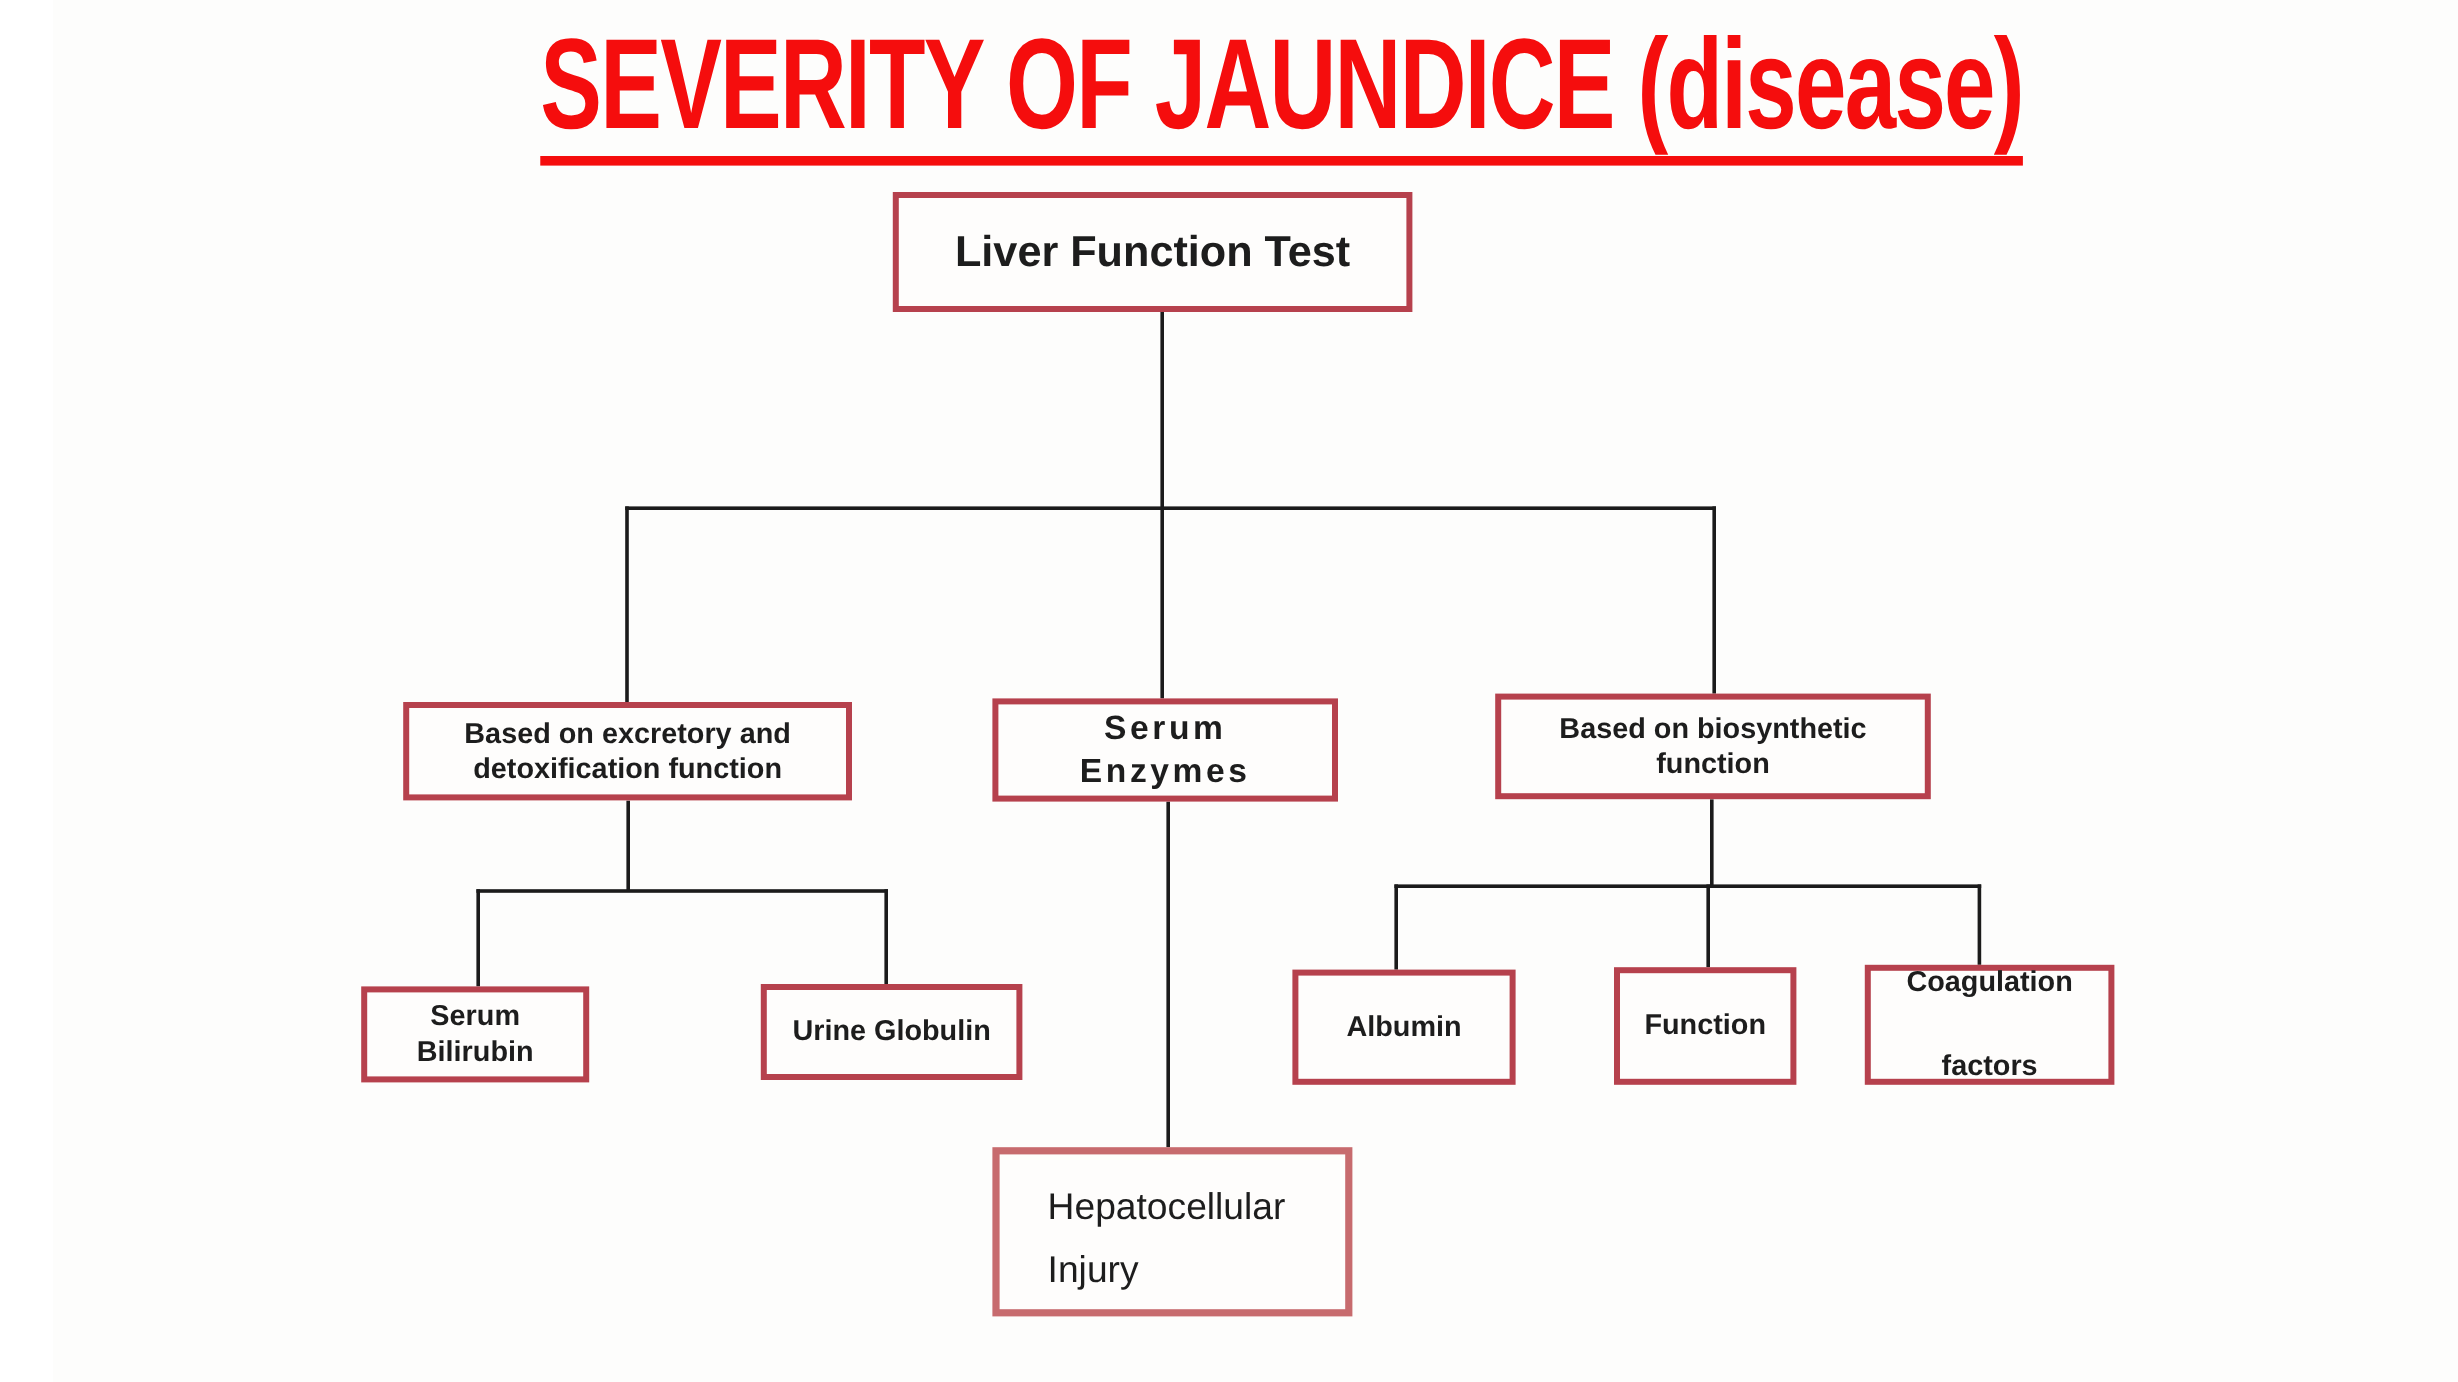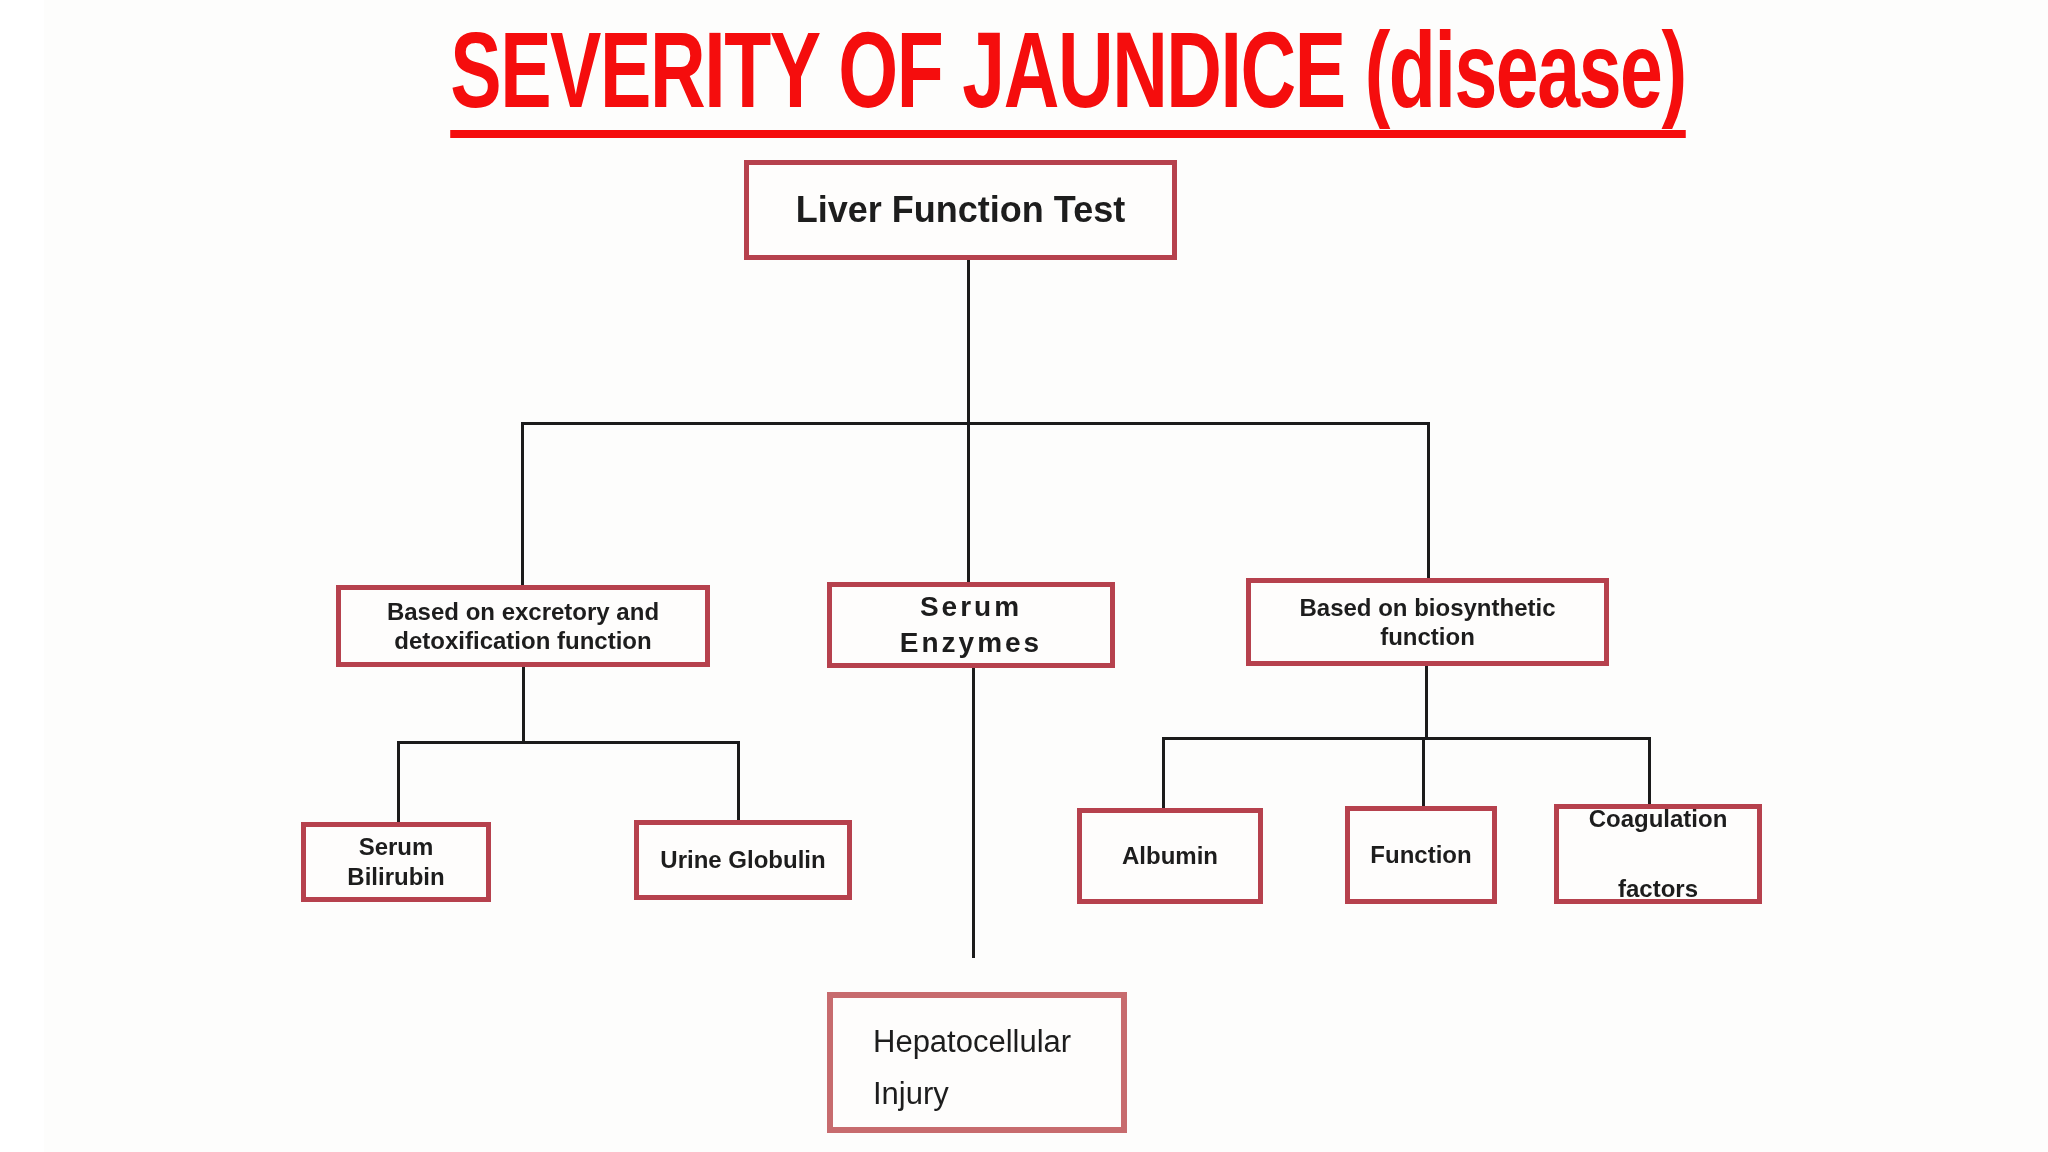--- a/index.html
+++ b/index.html
@@ -57,21 +57,21 @@
   #root-box{left:700px;top:160px;width:433px;height:100px;font-size:36px;}
   #excretory-box{left:292px;top:585px;width:374px;height:82px;font-size:24px;line-height:29px;}
   #serum-enzymes-box{left:783px;top:582px;width:288px;height:86px;font-size:28px;line-height:36px;letter-spacing:3px;}
   #biosynthetic-box{left:1202px;top:578px;width:363px;height:88px;font-size:24px;line-height:29px;}
   #serum-bilirubin-box{left:257px;top:822px;width:190px;height:80px;font-size:24px;line-height:30px;}
   #urine-bilirubin-box{left:590px;top:820px;width:218px;height:80px;font-size:24px;}
   #albumin-box{left:1033px;top:808px;width:186px;height:96px;font-size:24px;}
   #globulin-box{left:1301px;top:806px;width:152px;height:98px;font-size:24px;}
   #coagulation-box{left:1510px;top:804px;width:208px;height:100px;font-size:24px;line-height:30px;gap:40px;}
   #hepatocellular-box{
-    left:783px;top:992px;width:300px;height:141px;
+    left:783px;top:956px;width:300px;height:141px;
     border:6px solid var(--soft-box-border-color);
     font-weight:normal;font-size:31px;line-height:52px;
     align-items:flex-start;justify-content:flex-start;
     padding:18px 0 0 40px;text-align:left;
   }
   
   .vline,.hline{position:absolute;background:var(--connector-color);}
   .vline{width:3px;}
   .hline{height:3px;}
   #stem-root{left:923px;top:260px;height:324px;}

